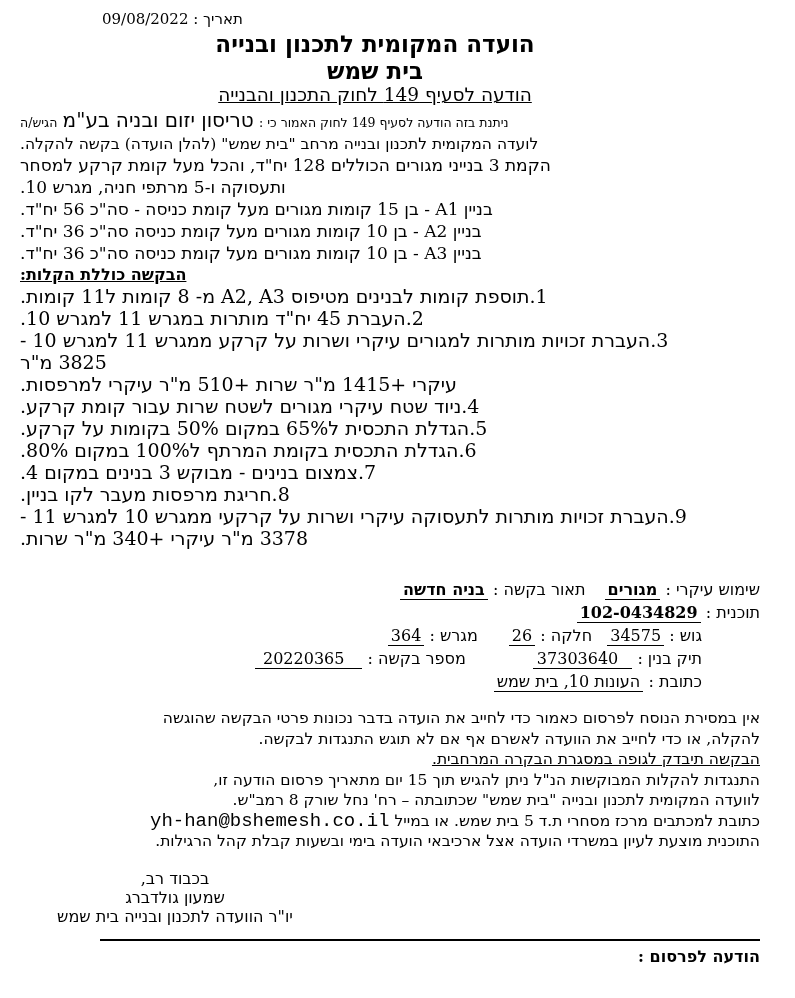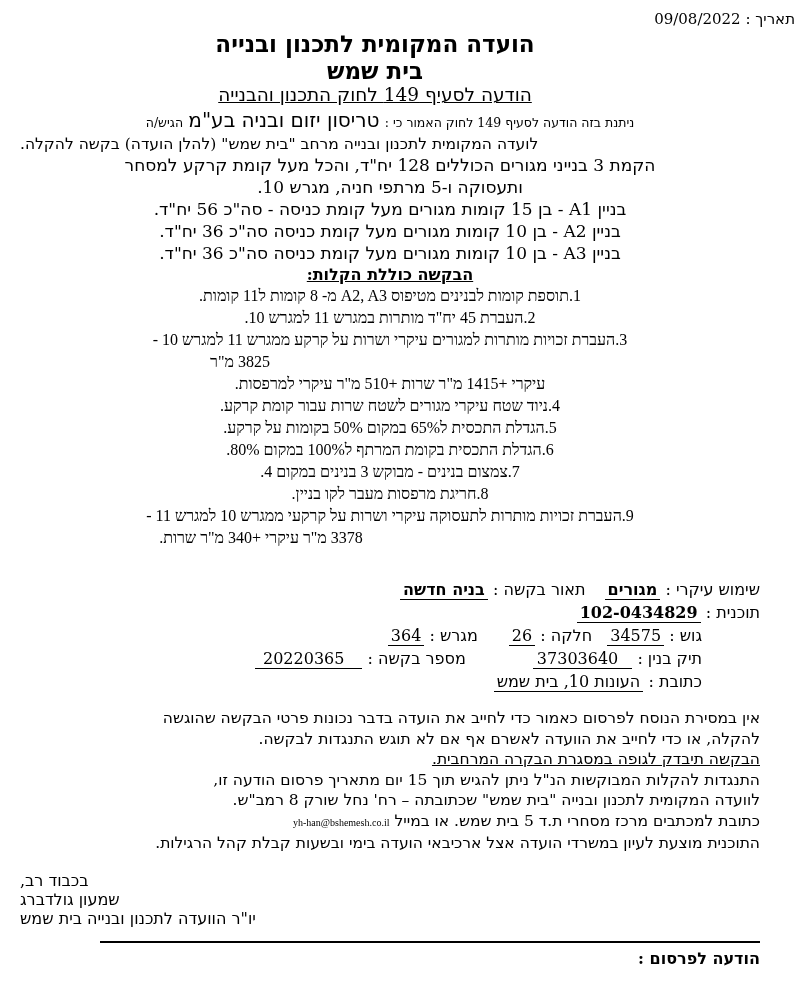--- a/index.html
+++ b/index.html
@@ -3,55 +3,55 @@
 <meta charset="utf-8">
 <style>
   * { margin:0; padding:0; box-sizing:border-box; }
   html,body { background:#ffffff; }
   body {
     width:795px; height:998px; overflow:hidden; position:relative;
     color:#000; font-family:"DejaVu Serif","DejaVu Sans",serif;
   }
   .page { width:100%; height:100%; padding-top:10px; }
 
-  .date { direction:rtl; text-align:right; padding-left:102px; font-size:15px; line-height:18px; }
+  .date { direction:rtl; text-align:left; padding-left:102px; font-size:15px; line-height:18px; }
 
   .headings { margin:2px 75px 0 30px; text-align:center; direction:rtl; }
   .t1 { font-size:23px; font-weight:bold; line-height:28px; }
   .t2 { font-size:23px; font-weight:bold; line-height:26px; }
   .sub { font-size:18.5px; text-decoration:underline; line-height:22px; }
 
   .body { direction:rtl; padding:0 35px 0 20px; }
-  .ln { text-align:center; white-space:nowrap; font-size:16.5px; line-height:22px; }
+  .ln { text-align:left; white-space:nowrap; font-size:16.5px; line-height:22px; }
   .intro1 { line-height:22px; margin-top:3px; }
   .sm { font-size:12.5px; }
   .applicant { font-size:20px; }
   .leftal { text-align:left; }
   .intro2 { font-size:15.5px; line-height:20px; }
   .sech { font-size:16px; font-weight:bold; text-decoration:underline; line-height:21px; }
   .req { font-size:17px; }
-  .rel { font-size:16px;font-family:Liberation Serif, serif; }
+  .rel { font-size:19px; }
   .ind300 { margin-left:0; padding-left:0; margin-right:300px; }
   .ind258 { margin-right:258px; }
 
   .form-block { margin-top:29px; }
   .fl { font-size:16px; line-height:23px; text-align:right; white-space:nowrap; }
   .find { margin-right:58px; }
   .lab { }
   .uv { border-bottom:1px solid #000; padding:0 3px; }
   .bv { font-weight:bold; }
   .gap14 { margin-left:14px;text-align:center; } .gap10 { margin-left:10px; } .gap26 { margin-left:26px; } .gap55 { margin-left:62px; }
   .padr14 { padding:0 14px 0 4px; } .padr18 { padding:0 18px 0 8px; }
 
   .notes { margin-top:15px; }
   .nl { font-size:15.5px; line-height:20.5px; text-align:right; white-space:nowrap; }
   .pl20 { padding-left:20px; } .pl32 { padding-left:32px;text-decoration:underline; }
-  .email { font-family:Liberation Serif, serif; font-size:10px; }
+  .email { font-family:Liberation Mono, monospace; font-size:19px; }
 
-  .signature { margin:17px 430px 0 0; text-align:left; white-space:nowrap; font-size:16px; line-height:19px; }
+  .signature { margin:17px 430px 0 0; text-align:center; white-space:nowrap; font-size:16px; line-height:19px; }
 
   .footer-rule { margin:13px 0 0 80px; width:660px; border-top:2px solid #000; }
   .footer-cut { margin-top:6px; text-align:right; font-weight:bold; font-size:16px; line-height:20px; white-space:nowrap; }
 </style>
 </head>
 <body>
 
 <div class="page">
 
   <div class="date">תאריך : 09/08/2022</div>

